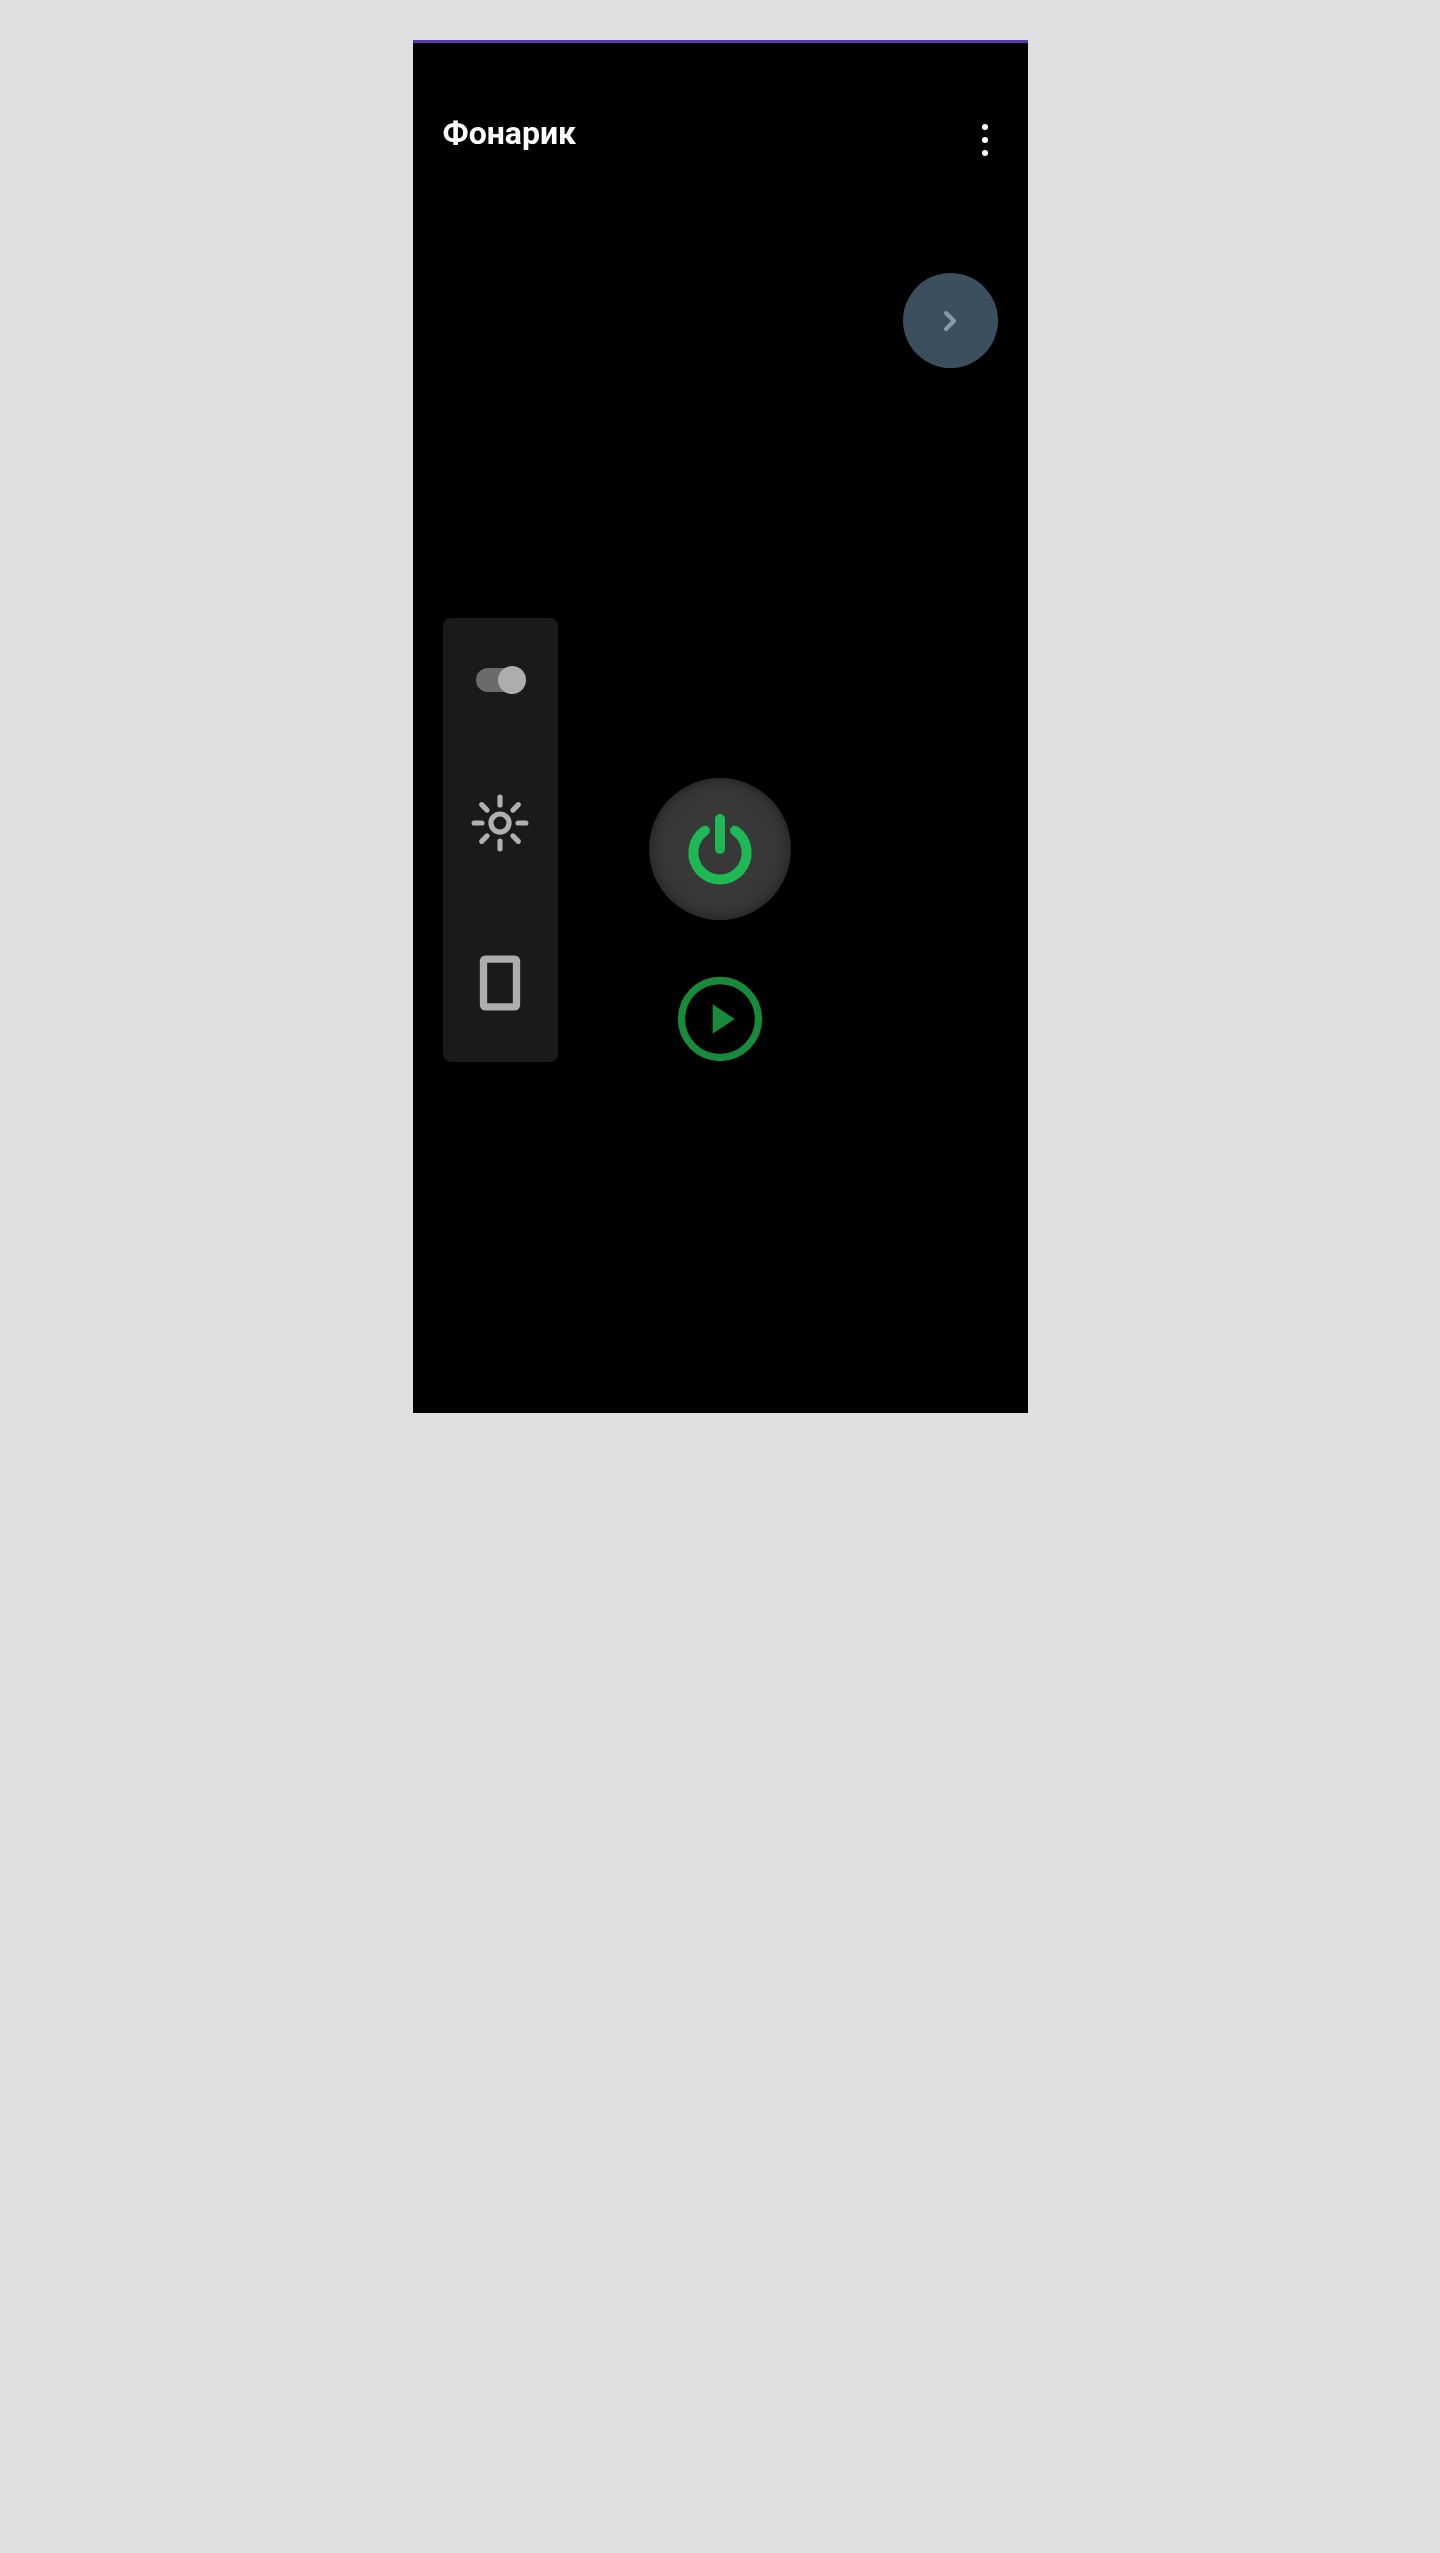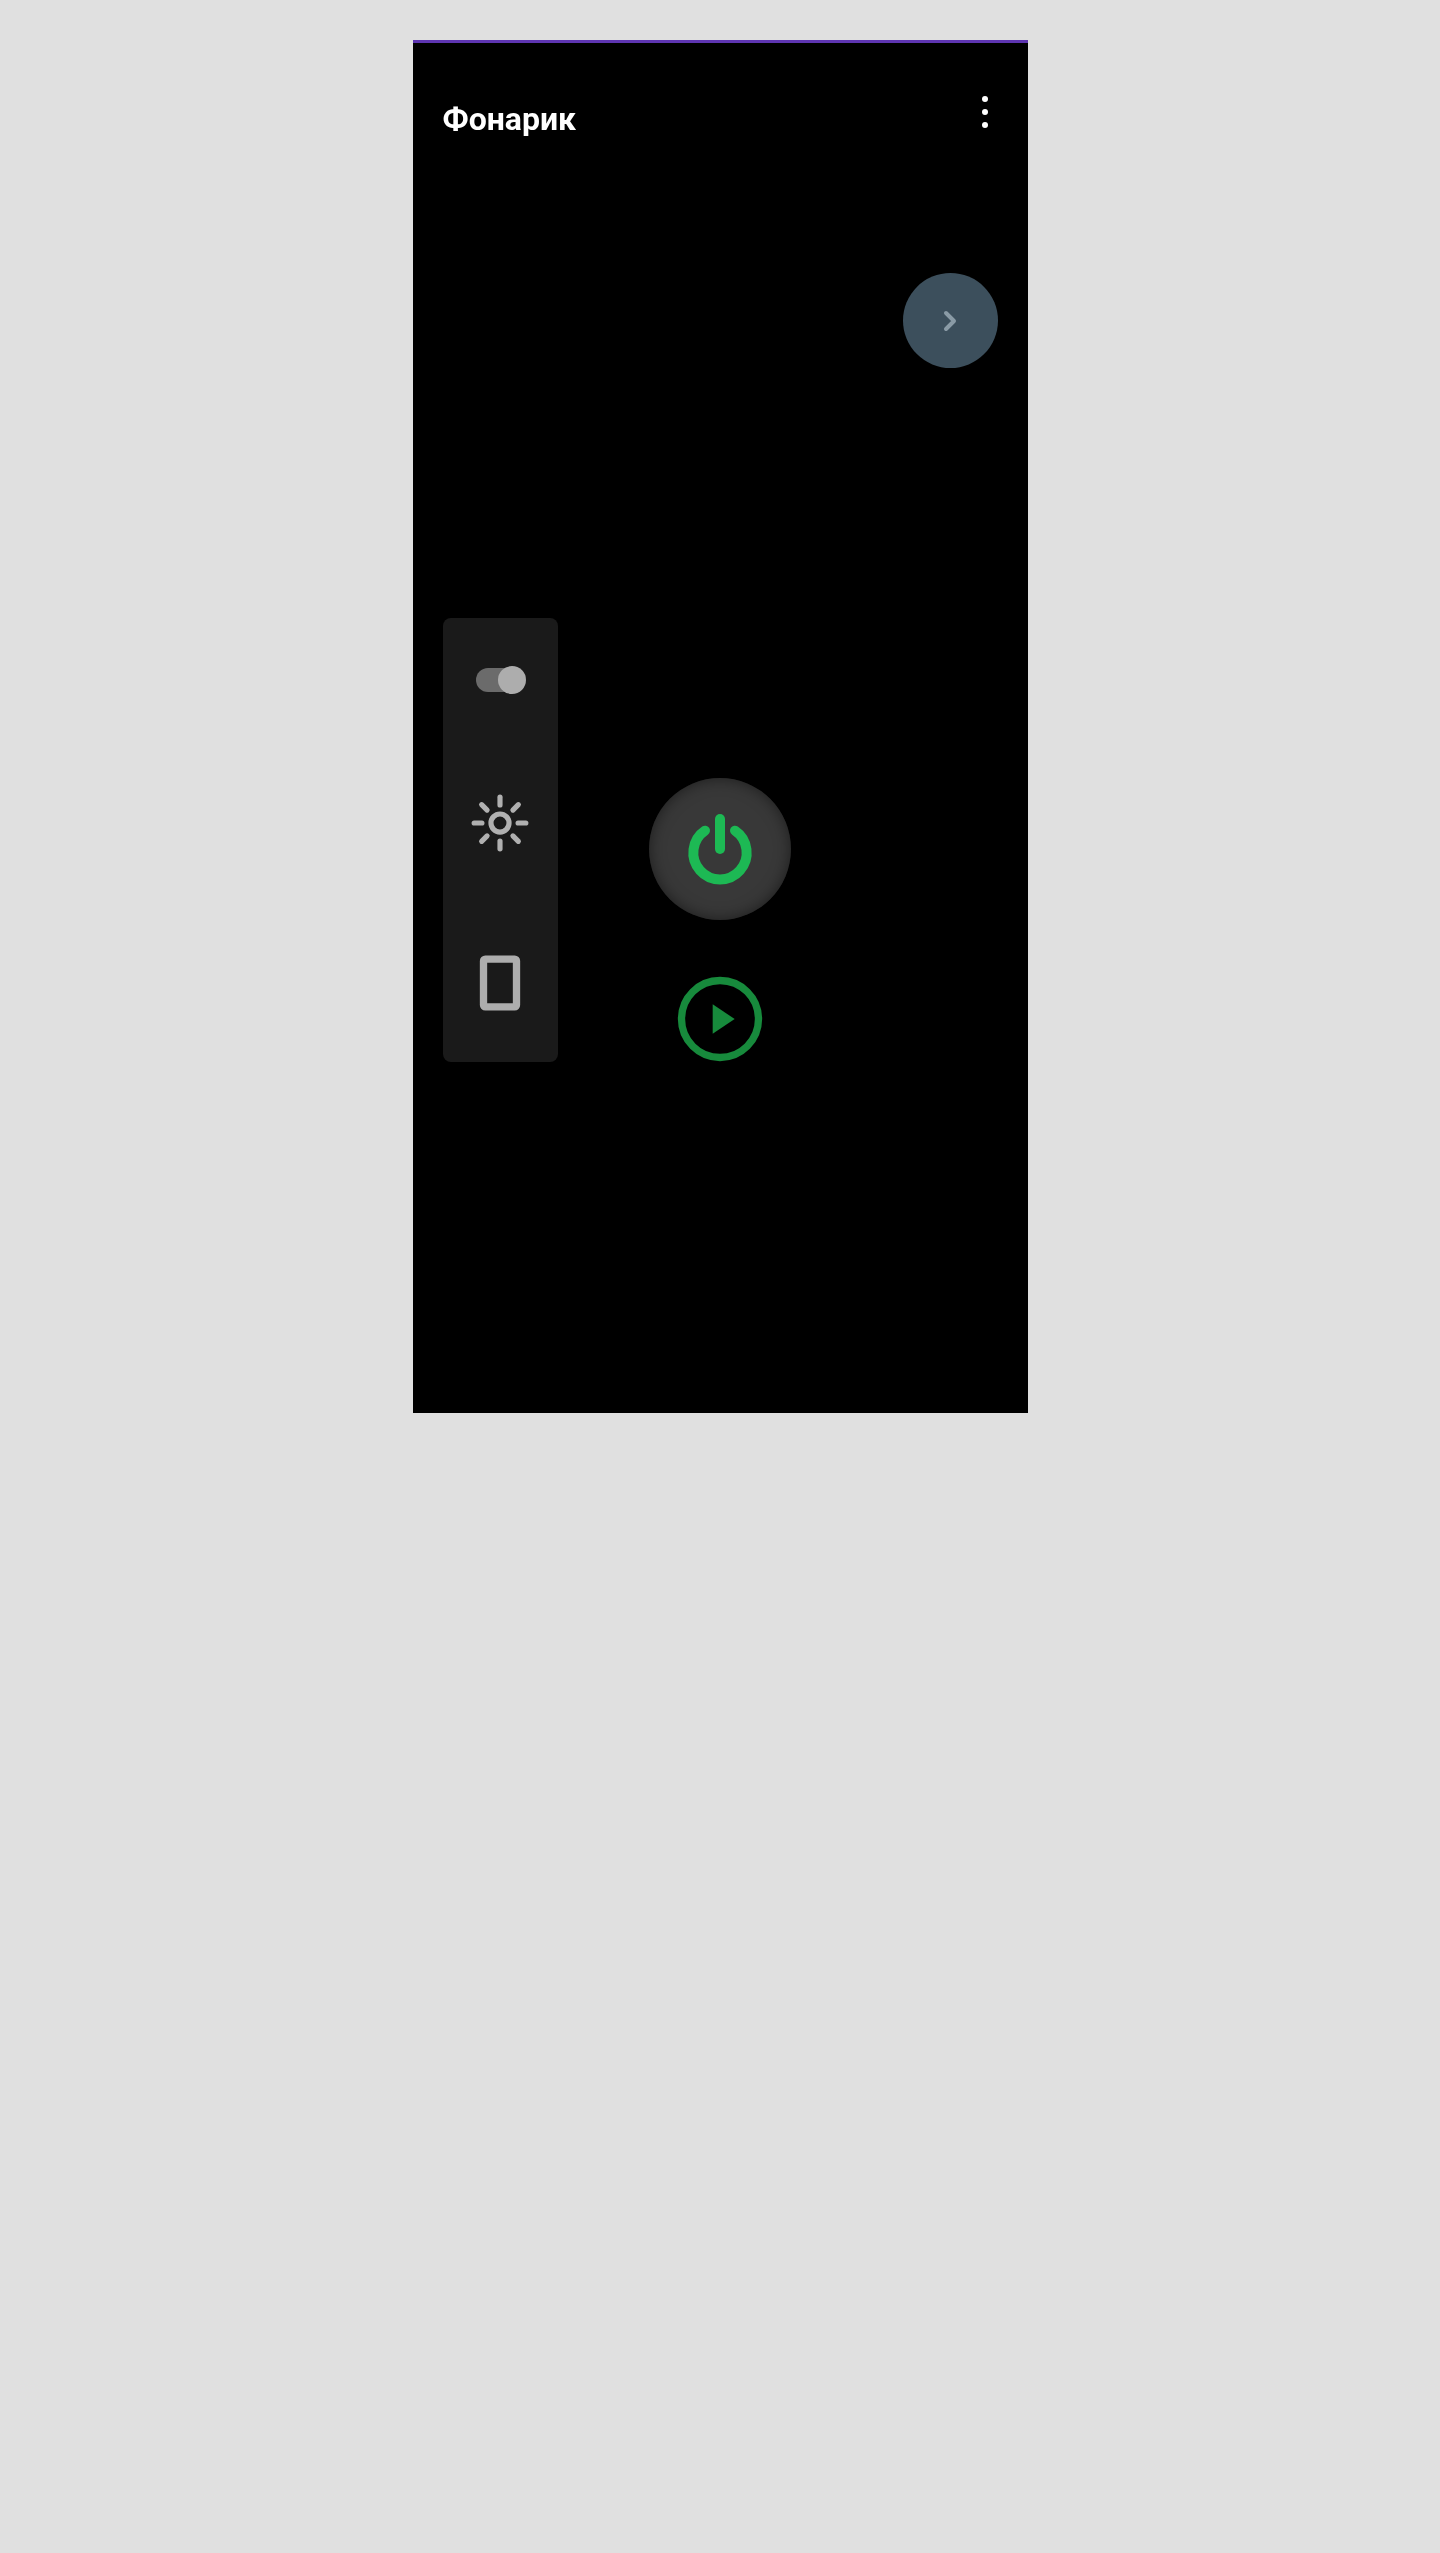--- a/index.html
+++ b/index.html
@@ -25,22 +25,22 @@
     
     .phone-content {
       width: 100%;
       height: 1370px;
       position: relative;
     }
     
     .header {
       display: flex;
       justify-content: space-between;
-      align-items: flex-end;
-      padding: 43px 30px 0 30px;
+      align-items: flex-start;
+      padding: 71px 30px 0 30px;
     }
     
     .title {
       color: #fff;
       font-size: 32px;
       font-weight: 700;
     }
     
     .menu-dots {
       display: flex;

